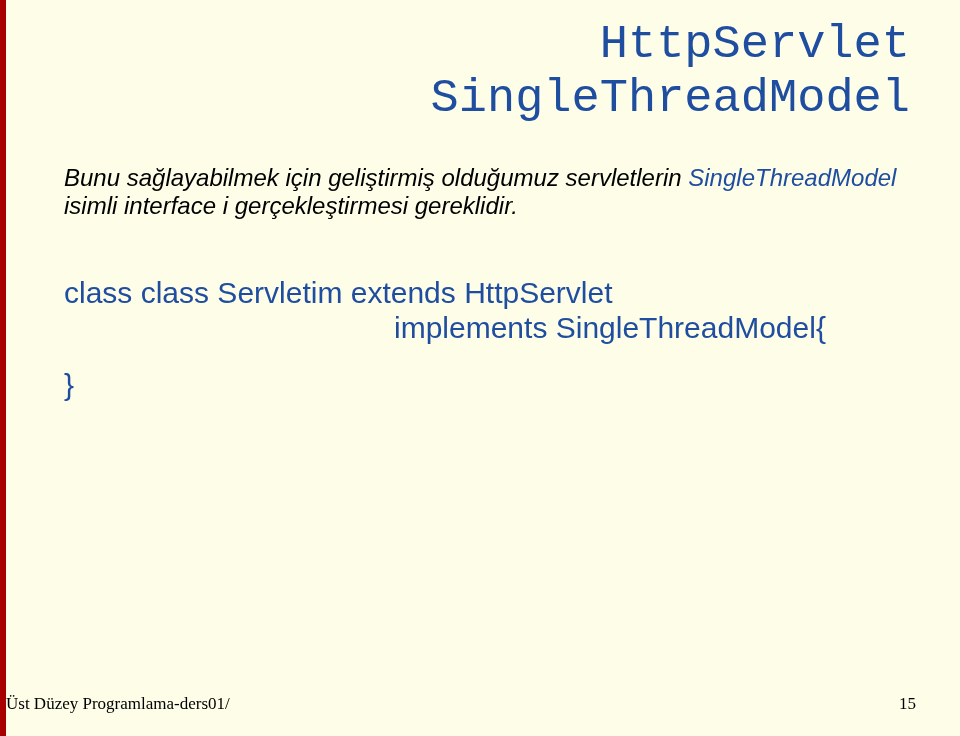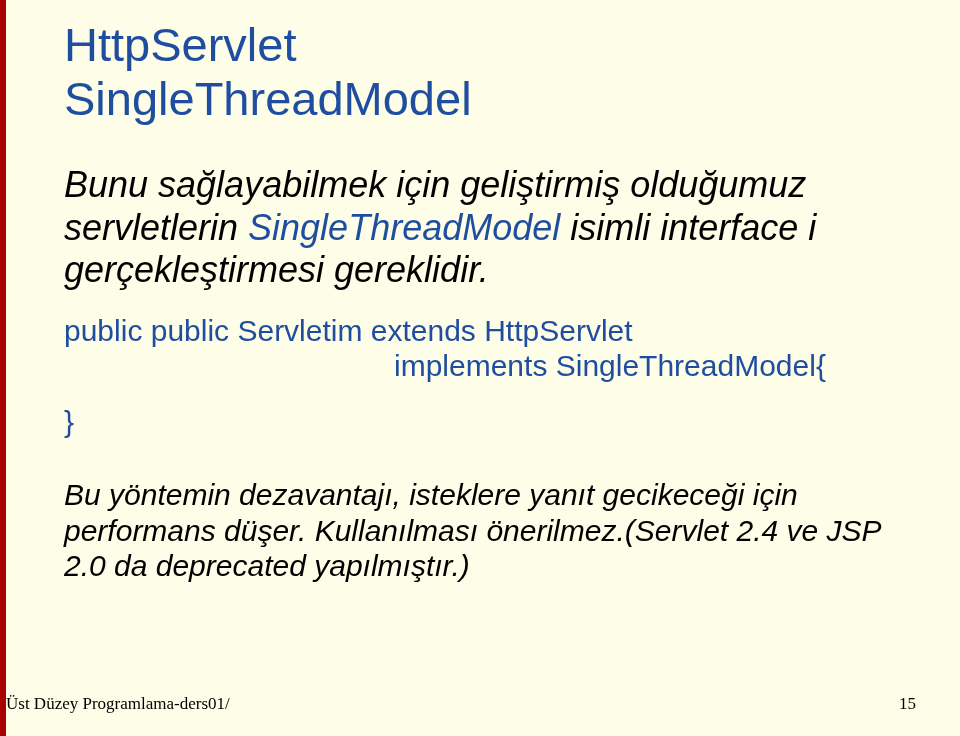--- a/index.html
+++ b/index.html
@@ -9,34 +9,35 @@
     background: #fdfde8;
     border-left: 6px solid #a80000;
     font-family: Verdana, Geneva, sans-serif;
     position: relative;
     overflow: hidden;
   }
   .content {
     padding: 18px 50px 0 58px;
   }
   .title {
-    text-align: left;
+    text-align: right;
     color: #1f4ea0;
     font-size: 47px;
     font-weight: 400;
     line-height: 1.15;
     margin-bottom: 38px;
     letter-spacing: 0;
+    font-family: Liberation Mono, monospace;
   }
   .para {
     color: #000;
-    font-size: 36px;
+    font-size: 24px;
     font-style: italic;
     line-height: 1.18;
-    margin-bottom: 21px;
+    margin-bottom: 54px;
   }
   .kw { color: #1f4ea0; font-style: italic; }
   .code-line1 {
     color: #1f4ea0;
     font-size: 30px;
     line-height: 1.18;
     font-style: normal;
   }
   .code-line2 {
     color: #1f4ea0;
@@ -84,22 +85,21 @@
 <div class="content">
   <div class="title">
     <span>HttpServlet</span><br>
     <span>SingleThreadModel</span>
   </div>
 
   <div class="para">
     <span>Bunu sağlayabilmek için geliştirmiş olduğumuz servletlerin </span><span class="kw">SingleThreadModel</span><span> isimli interface i gerçekleştirmesi gereklidir.</span>
   </div>
 
-  <div class="code-line1">public public Servletim extends HttpServlet</div>
+  <div class="code-line1">class class Servletim extends HttpServlet</div>
   <div class="code-line2">implements SingleThreadModel{</div>
 
   <div class="close-brace">}</div>
 
-  <div class="para2">Bu yöntemin dezavantajı, isteklere yanıt gecikeceği için performans düşer. Kullanılması önerilmez.(Servlet 2.4 ve JSP 2.0 da deprecated yapılmıştır.)</div>
 </div>
 
 <div class="footer">Üst Düzey Programlama-ders01/</div>
 <div class="pagenum">15</div>
 
 </body></html>

